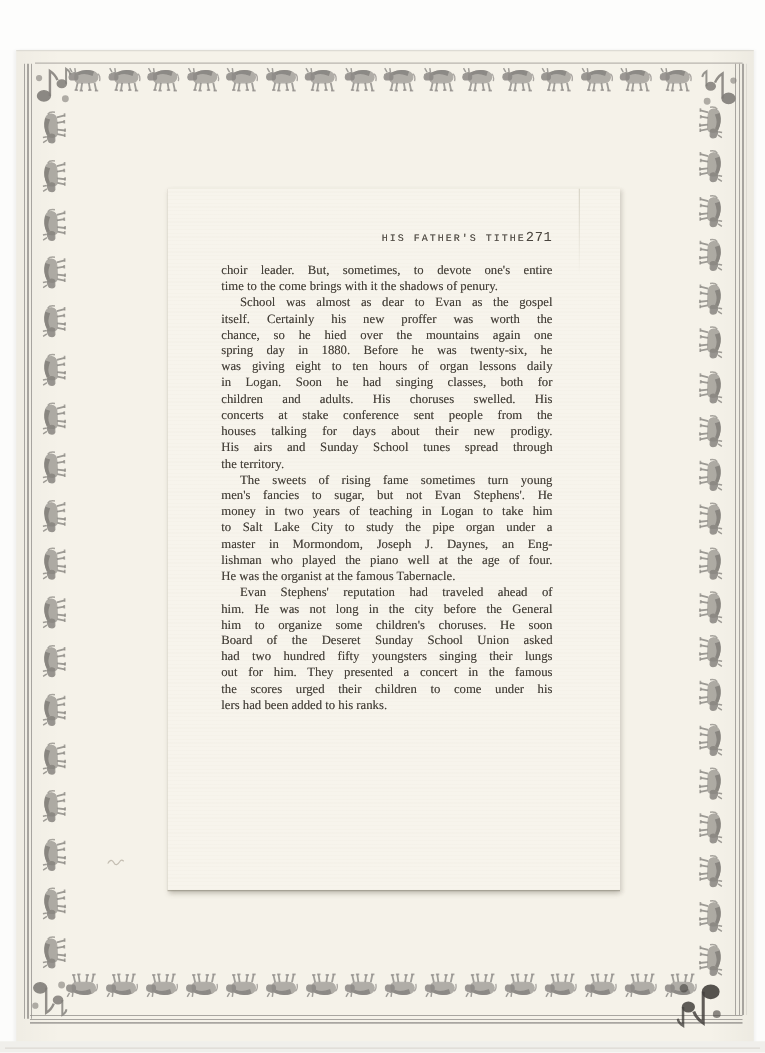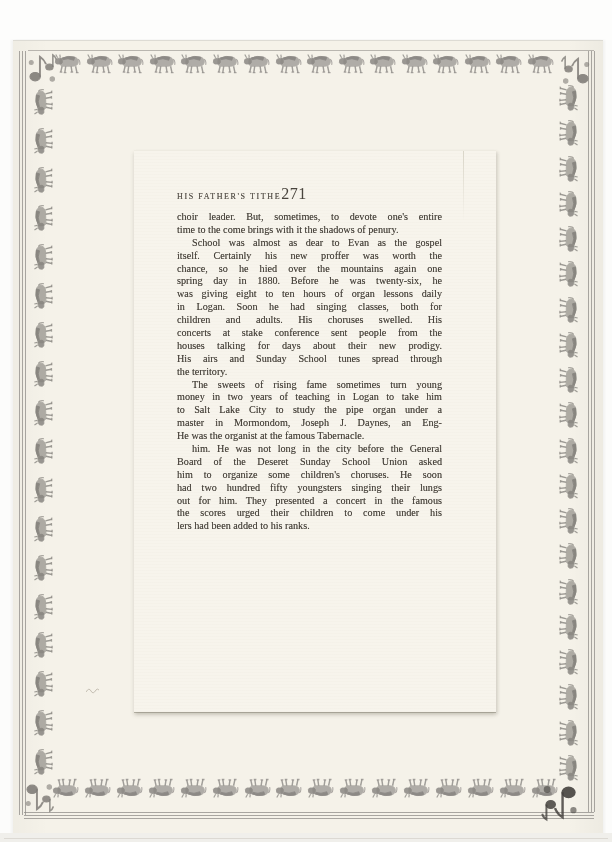--- a/index.html
+++ b/index.html
@@ -49,24 +49,24 @@
   .clipping{position:absolute;left:134px;top:150px;width:362px;height:561px;
     background:
       repeating-linear-gradient(0deg, rgba(205,198,180,.05) 0 1px, rgba(0,0,0,0) 1px 3px),
       #f7f4ec;
     border-top:1px solid #eeebe1;
     box-shadow:0 1px 0 rgba(125,120,105,.45), 0 3px 4px rgba(90,85,70,.22), 2px 2px 3px rgba(90,85,70,.12);}
   .crease{position:absolute;left:329px;top:0;width:1px;height:70px;
     background:linear-gradient(#d9d5c8, rgba(217,213,200,0));}
 
   .clip-header{position:absolute;left:43px;top:34px;width:265px;display:flex;
-    justify-content:flex-start;align-items:baseline;}
+    justify-content:flex-end;align-items:baseline;font-family:Liberation Mono, monospace;}
   .running-header{font-size:8px;letter-spacing:1.6px;color:#56514a;
     text-shadow:0 0 .5px rgba(86,81,74,.7);}
-  .page-number{font-size:16px;color:#49443d;letter-spacing:.5px;}
+  .page-number{font-size:11px;color:#49443d;letter-spacing:.5px;}
 
   .body-text{position:absolute;left:43px;top:60px;width:265px;
     font-size:10.2px;color:#454039;text-shadow:0 0 .45px rgba(69,64,57,.55);}
   .para{margin:0;}
   .line{height:12.9px;line-height:12.9px;text-align:justify;text-align-last:justify;}
   .line.last{text-align-last:left;}
   .para.indent .line:first-child{text-indent:15px;}
 
   
   .pencil{position:absolute;left:86px;top:682px;color:#c4beb2;}
@@ -1071,29 +1071,32 @@
           <div class="line" data-name="text-line">was giving eight to ten hours of organ lessons daily</div>
           <div class="line" data-name="text-line">in Logan.  Soon he had singing classes, both for</div>
           <div class="line" data-name="text-line">children and adults.  His choruses swelled.  His</div>
           <div class="line" data-name="text-line">concerts at stake conference sent people from the</div>
           <div class="line" data-name="text-line">houses talking for days about their new prodigy.</div>
           <div class="line" data-name="text-line">His airs and Sunday School tunes spread through</div>
           <div class="line last" data-name="text-line">the territory.</div>
         </div>
         <div class="para indent" data-name="paragraph">
           <div class="line" data-name="text-line">The sweets of rising fame sometimes turn young</div>
+          <div class="line" data-name="text-line">men's fancies to sugar, but not Evan Stephens'.  He</div>
           <div class="line" data-name="text-line">money in two years of teaching in Logan to take him</div>
           <div class="line" data-name="text-line">to Salt Lake City to study the pipe organ under a</div>
           <div class="line" data-name="text-line">master in Mormondom, Joseph J. Daynes, an Eng-</div>
+          <div class="line" data-name="text-line">lishman who played the piano well at the age of four.</div>
           <div class="line last" data-name="text-line">He was the organist at the famous Tabernacle.</div>
         </div>
         <div class="para indent" data-name="paragraph">
+          <div class="line" data-name="text-line">Evan Stephens' reputation had traveled ahead of</div>
           <div class="line" data-name="text-line">him.  He was not long in the city before the General</div>
+          <div class="line" data-name="text-line">him to organize some children's choruses.  He soon</div>
           <div class="line" data-name="text-line">Board of the Deseret Sunday School Union asked</div>
-          <div class="line" data-name="text-line">him to organize some children's choruses.  He soon</div>
           <div class="line" data-name="text-line">had two hundred fifty youngsters singing their lungs</div>
           <div class="line" data-name="text-line">out for him.  They presented a concert in the famous</div>
           <div class="line" data-name="text-line">the scores urged their children to come under his</div>
           <div class="line last" data-name="text-line">lers had been added to his ranks.</div>
         </div>
       </div>
   </div>
 </div>
 
 </body></html>

